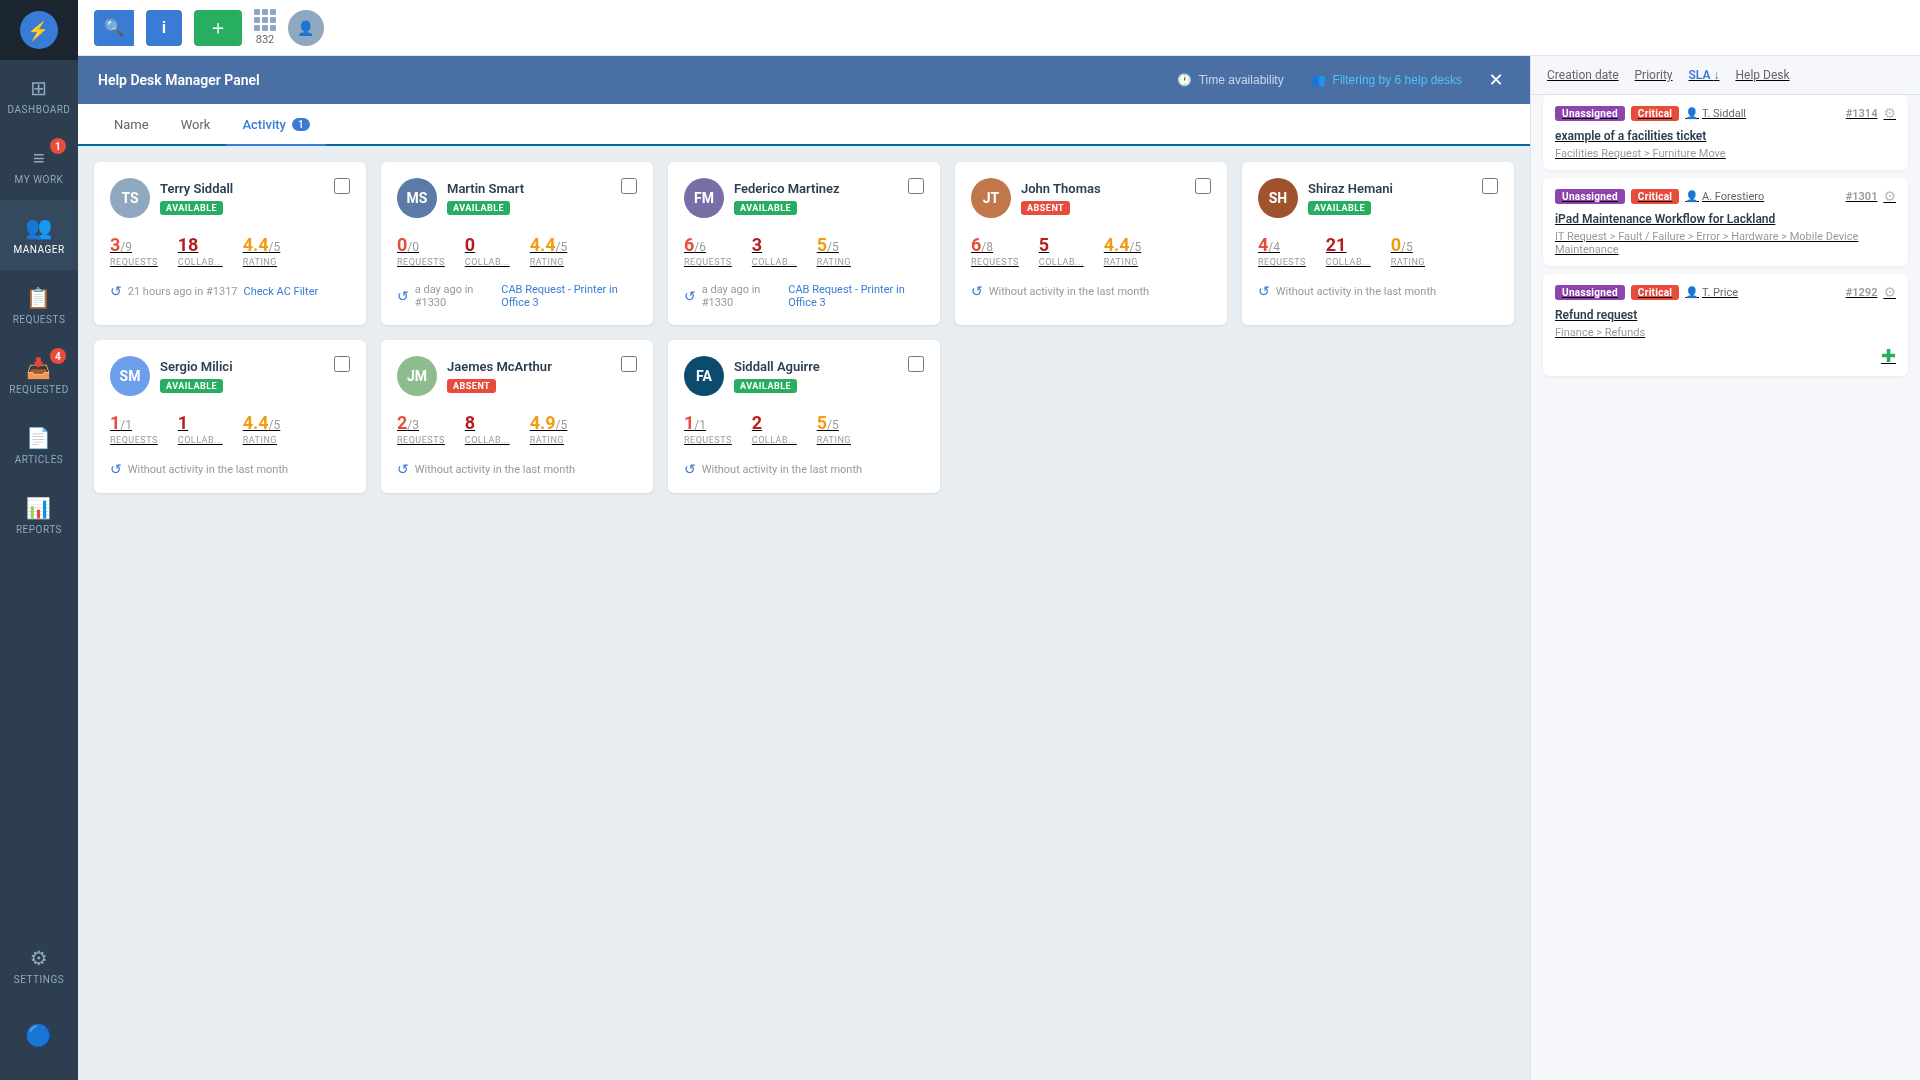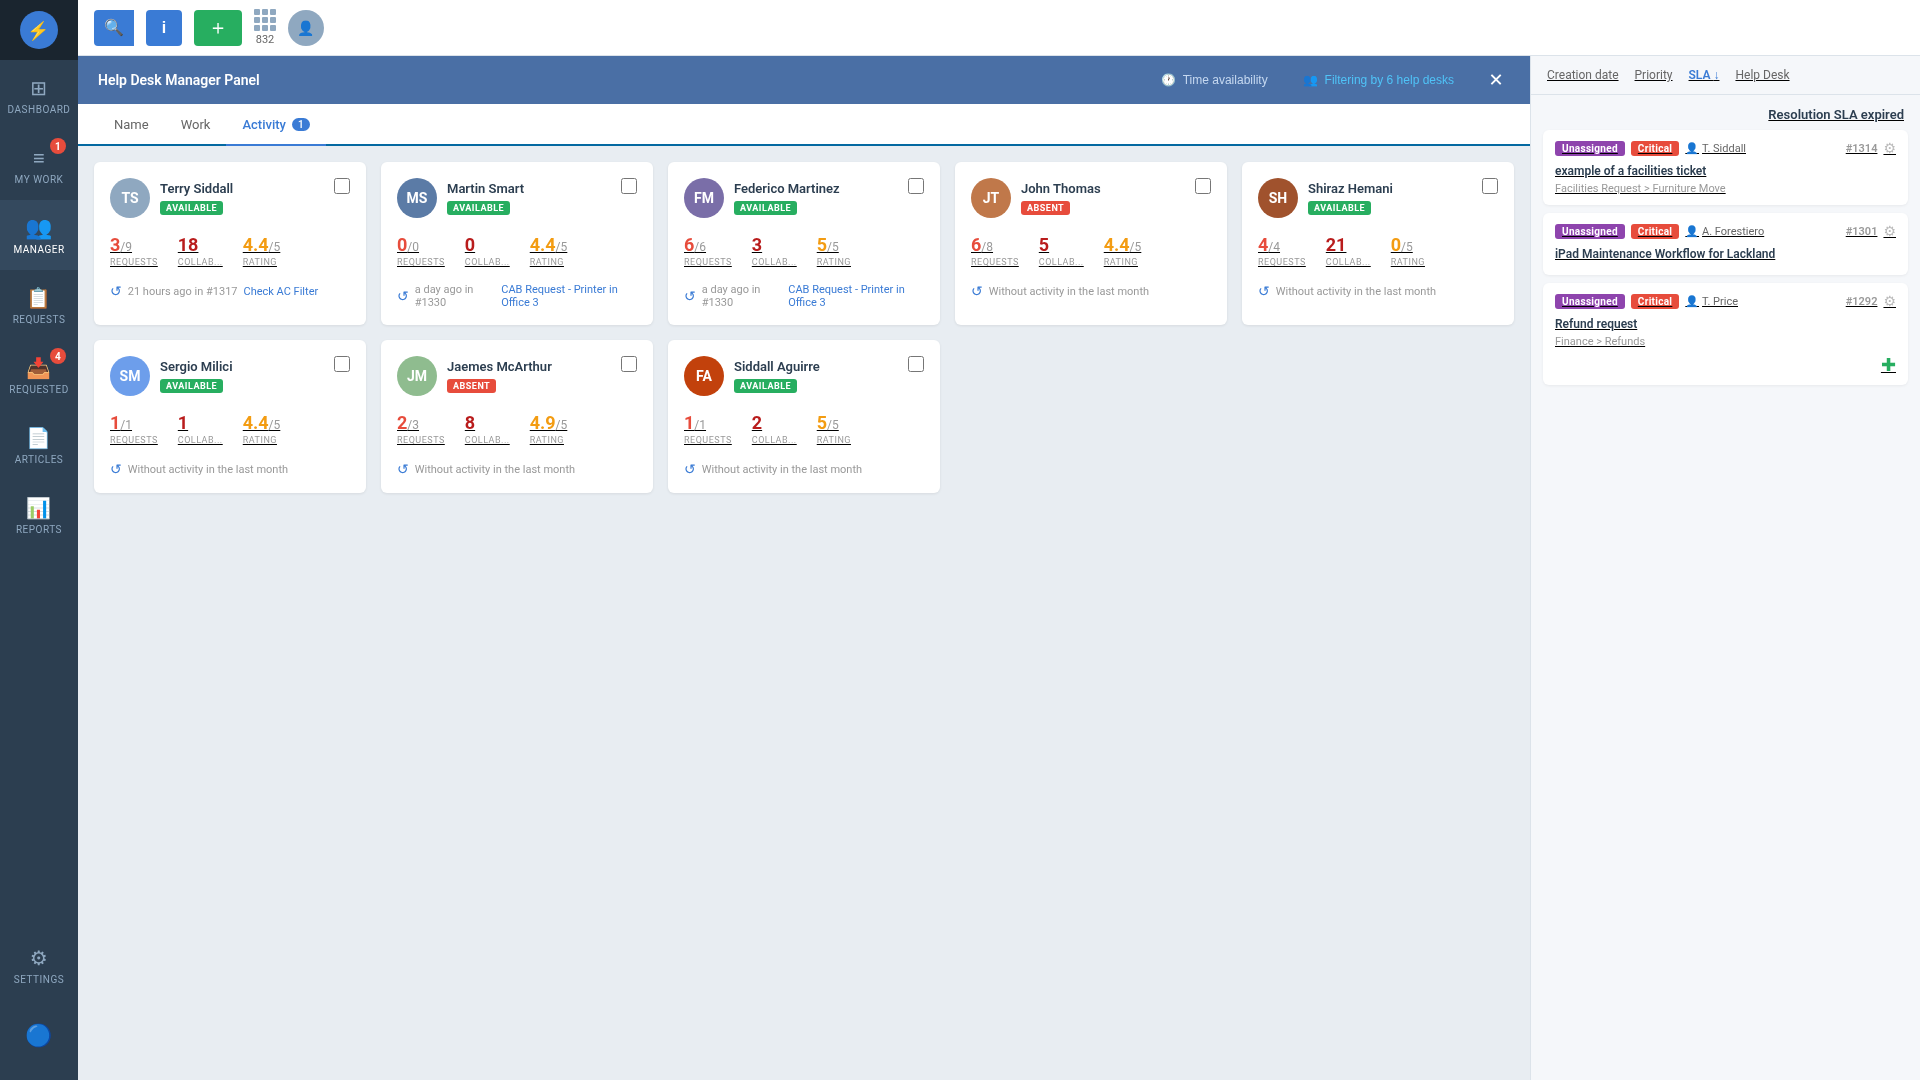--- a/index.html
+++ b/index.html
@@ -191,21 +191,21 @@
       background: #e8edf2;
     }
 
     
     .panel-header {
       background: #4a6fa5;
       height: 48px;
       display: flex;
       align-items: center;
       padding: 0 20px;
-      gap: 20px;
+      gap: 12px;
     }
     .panel-title {
       color: white;
       font-size: 14px;
       font-weight: 600;
       flex: 1;
     }
     .panel-header-btn {
       background: transparent;
       border: none;
@@ -770,21 +770,21 @@
       </div>
     </div>
 
       <div class="agent-activity">
         <span class="activity-icon">↺</span>
         <span>Without activity in the last month</span>
       </div>
   </div>
           <div class="agent-card">
     <div class="agent-card-header">
-      <div class="agent-avatar" style="background:#c2410c">
+      <div class="agent-avatar" style="background:#0c4a6e">
         <span>FA</span>
       </div>
       <div>
         <div class="agent-name">Siddall Aguirre</div>
         <span class="agent-status status-available">AVAILABLE</span>
       </div>
     </div>
     <input type="checkbox" class="card-checkbox" style="">
     <div class="agent-stats">
       <div class="stat-item stat-requests">
@@ -811,21 +811,20 @@
 
     <div class="right-panel">
       <div class="right-panel-header">
         <div class="sort-options">
           <span class="sort-option">Creation date</span>
           <span class="sort-option">Priority</span>
           <span class="sort-option active">SLA <span class="sort-arrow">↓</span></span>
           <span class="sort-option">Help Desk</span>
         </div>
       </div>
-      <div class="right-panel-title">Resolution SLA expired</div>
       <div id="tickets-list">
           <div class="ticket-card">
     <div class="ticket-card-top">
       <span class="badge badge-unassigned">Unassigned</span>
       <span class="badge badge-critical">Critical</span>
       <span class="ticket-assignee">
         <span>👤</span>
         T. Siddall
       </span>
       <span class="ticket-id">#1314</span>
@@ -840,20 +839,21 @@
       <span class="badge badge-unassigned">Unassigned</span>
       <span class="badge badge-critical">Critical</span>
       <span class="ticket-assignee">
         <span>👤</span>
         A. Forestiero
       </span>
       <span class="ticket-id">#1301</span>
       <span class="ticket-gear">⚙</span>
     </div>
     <div class="ticket-title">iPad Maintenance Workflow for Lackland</div>
+    <div class="ticket-path">IT Request &gt; Fault / Failure &gt; Error &gt; Hardware &gt; Mobile Device Maintenance</div>
 
   </div>
           <div class="ticket-card">
     <div class="ticket-card-top">
       <span class="badge badge-unassigned">Unassigned</span>
       <span class="badge badge-critical">Critical</span>
       <span class="ticket-assignee">
         <span>👤</span>
         T. Price
       </span>

